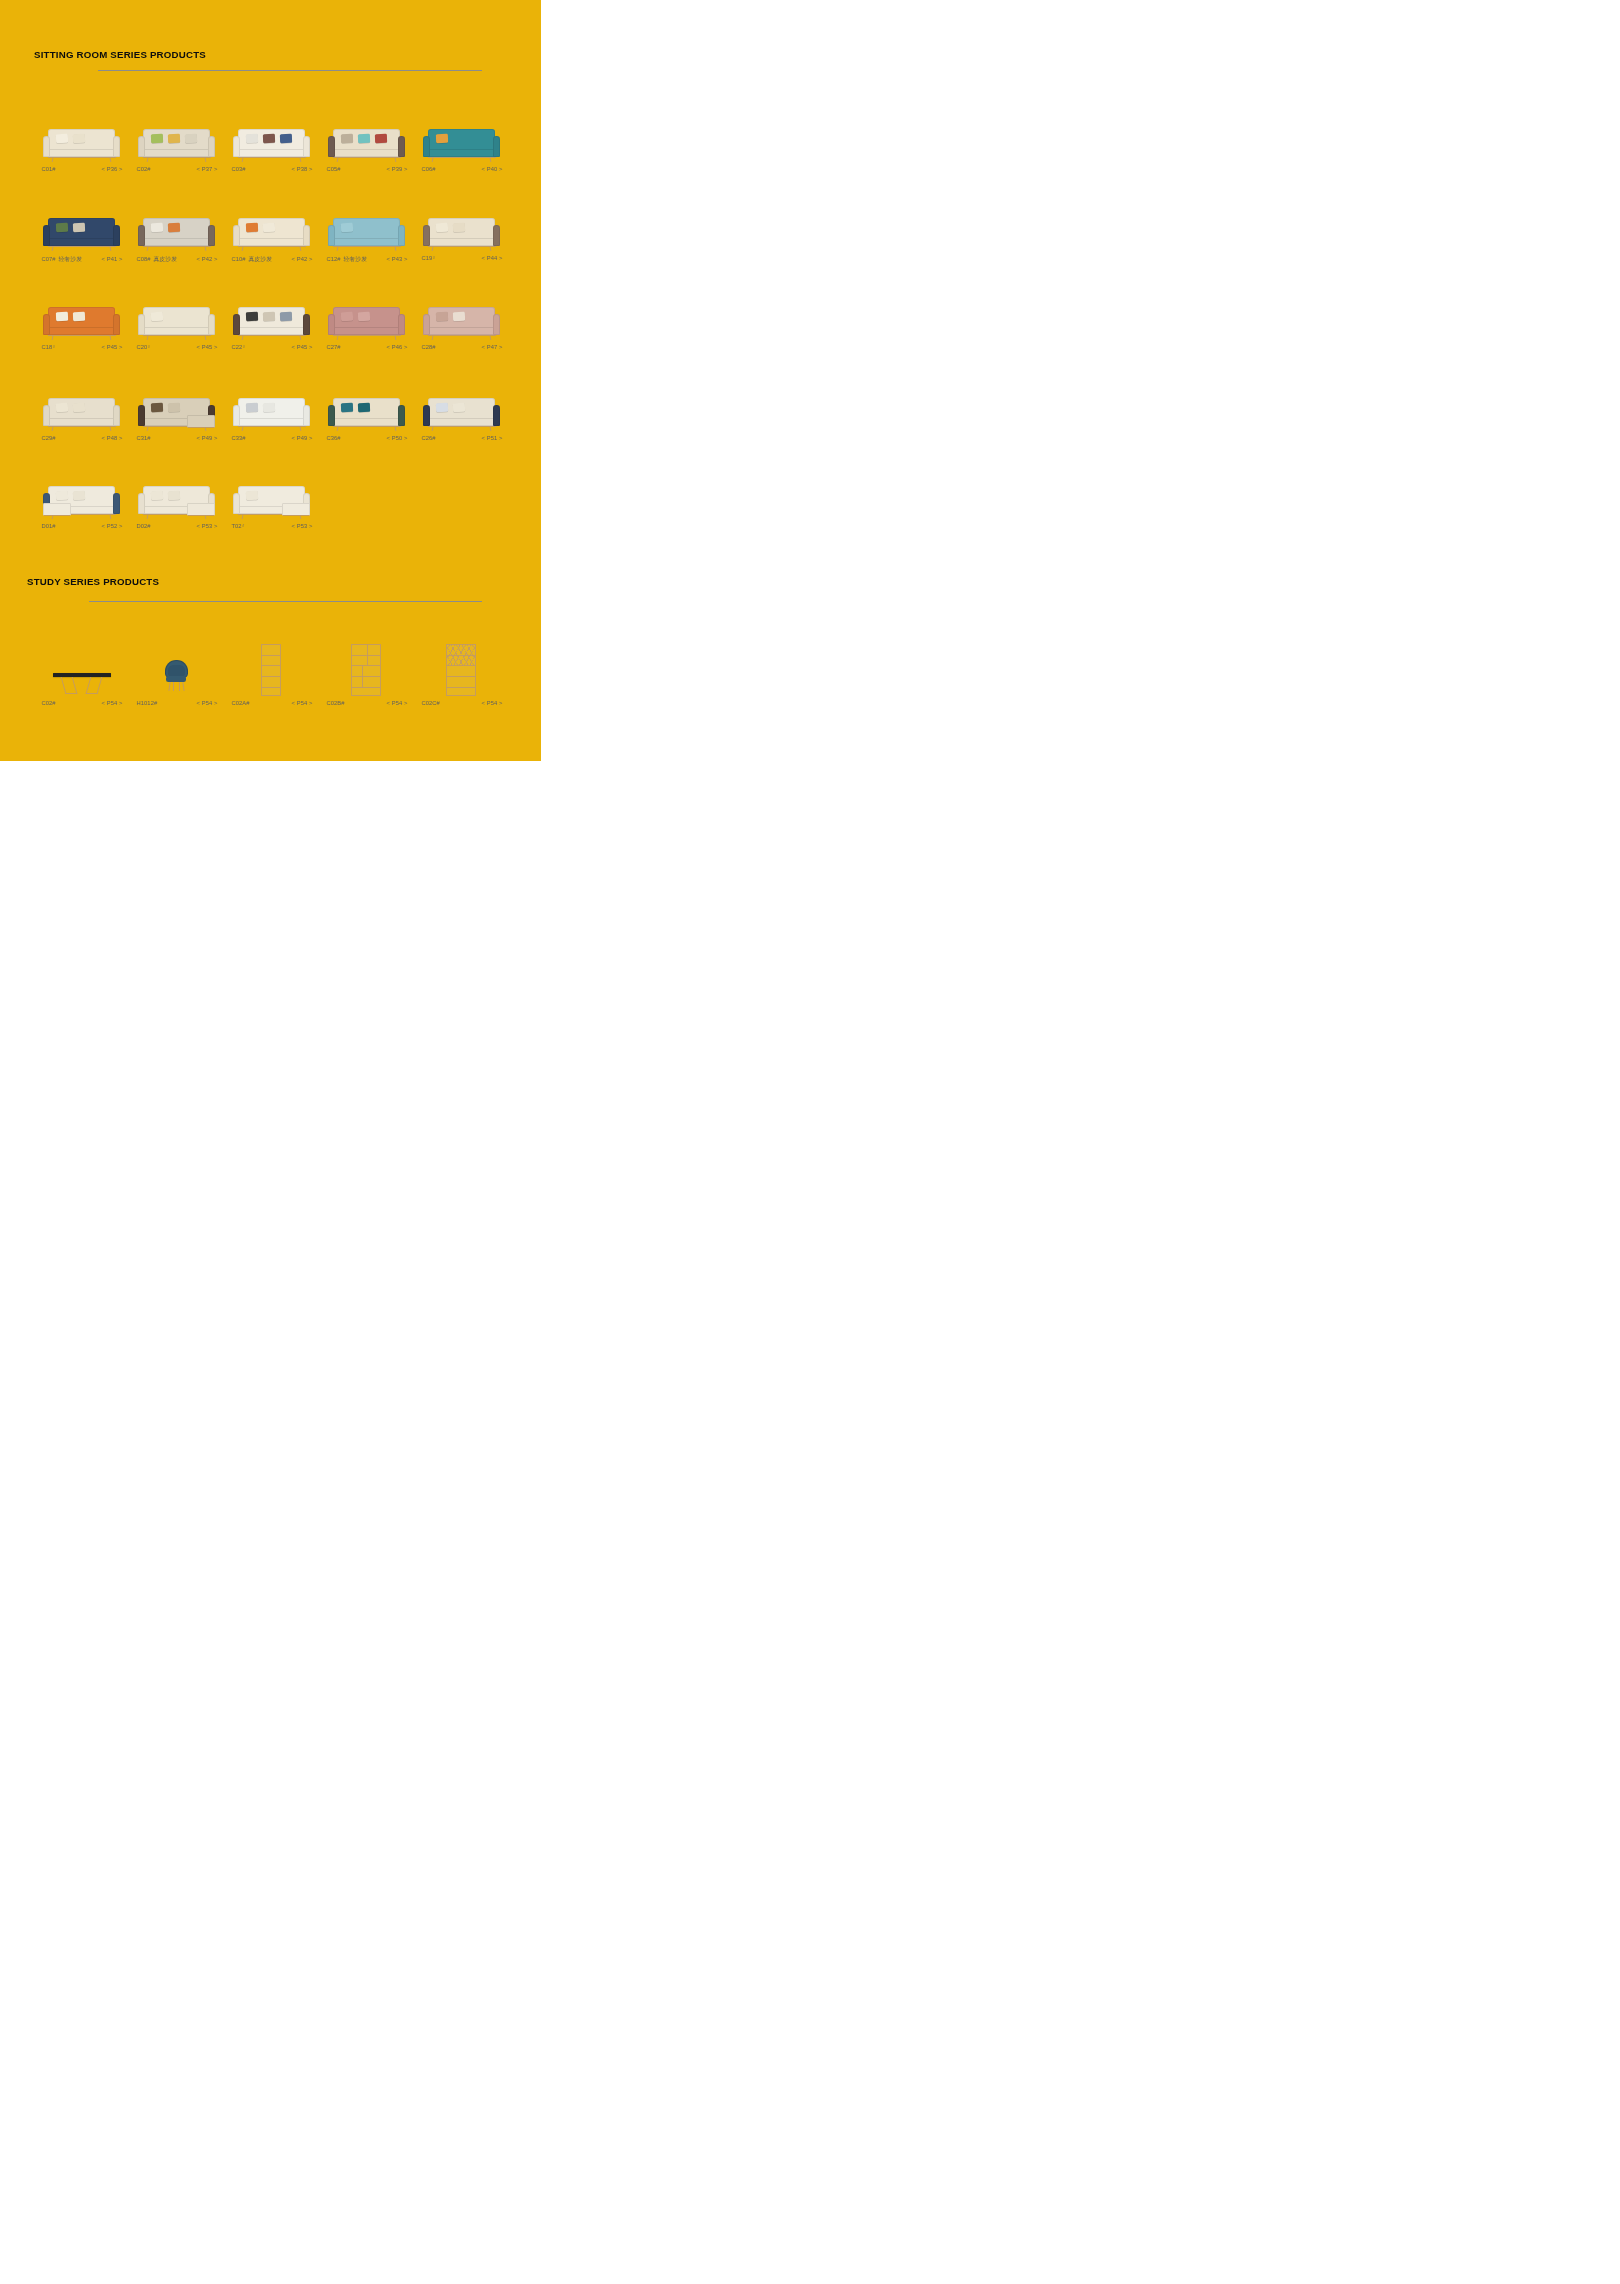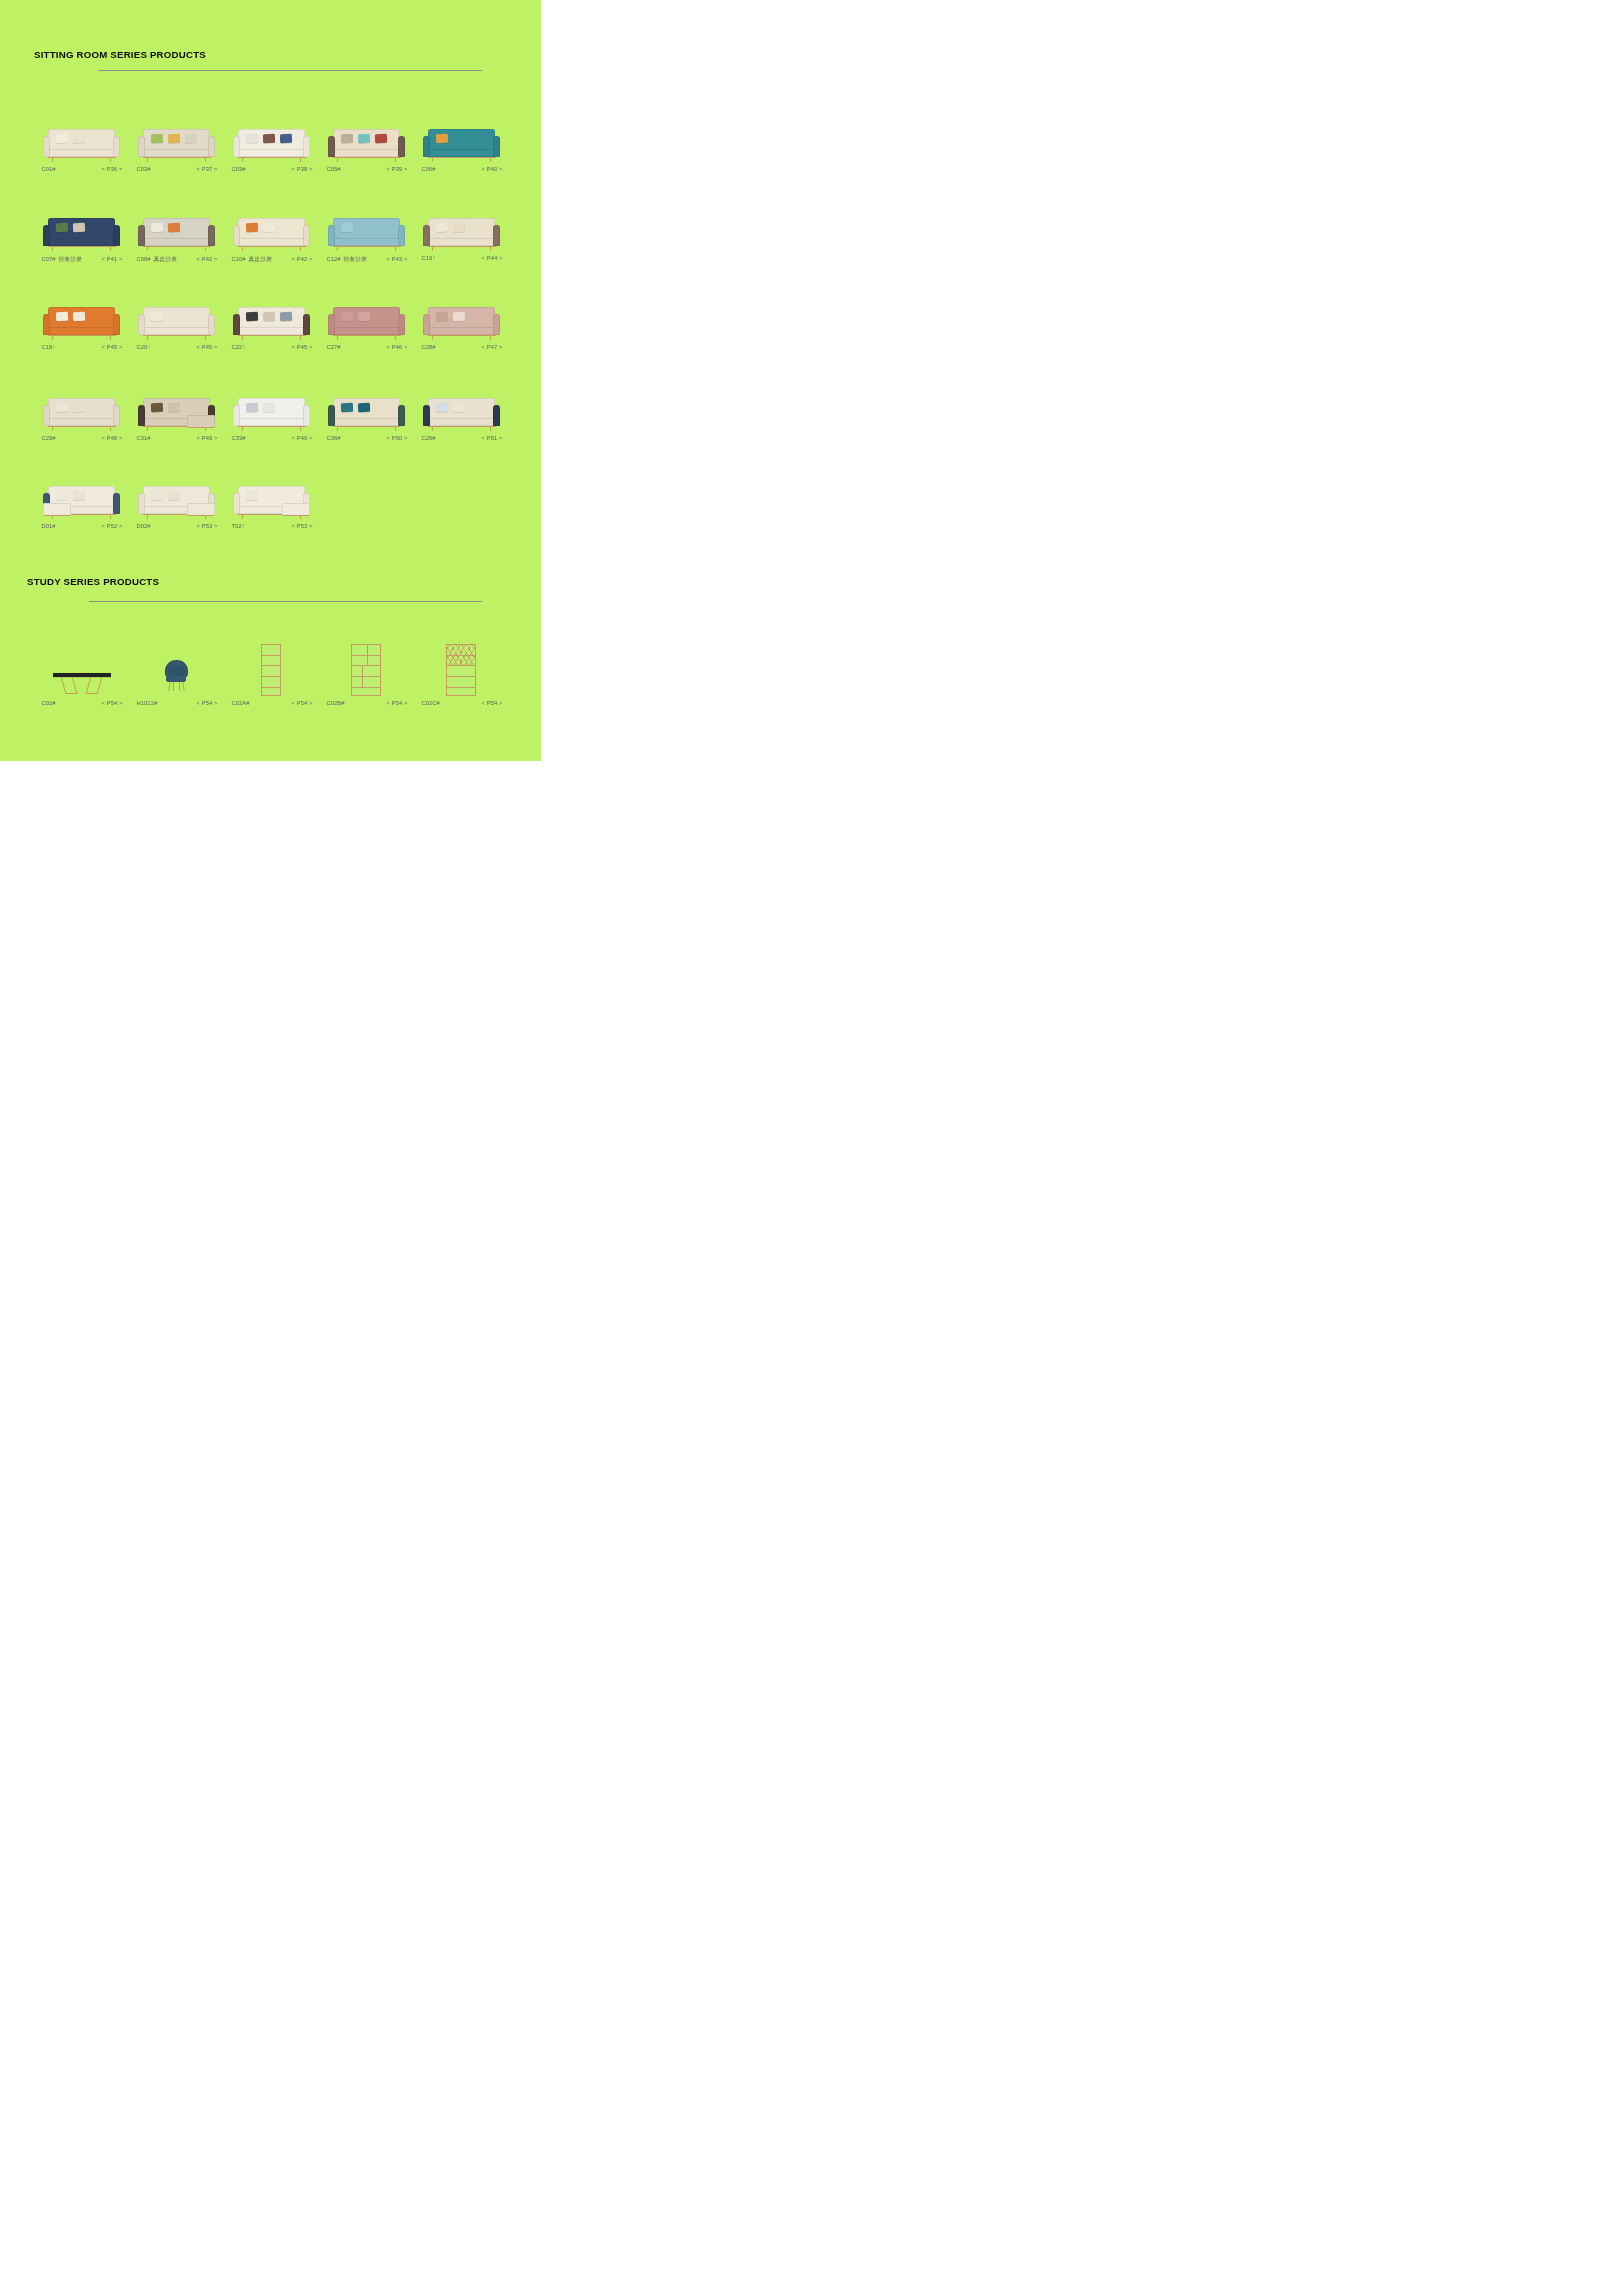--- a/index.html
+++ b/index.html
@@ -1,17 +1,17 @@
 <!DOCTYPE html>
 <html style="font-size:7.4px"><head>
 <meta charset="utf-8">
 <style>
   html,body{margin:0;padding:0;background:#ffffff;}
   body{font-family:"Liberation Sans",sans-serif;}
-  .page{position:relative;width:541px;height:761px;background:#bef264;overflow:hidden;}
+  .page{position:relative;width:541px;height:761px;background:#eab308;overflow:hidden;}
   .section-title{position:absolute;margin:0;font-size:9.7px;font-weight:800;color:#0d0d0d;letter-spacing:0.2px;}
   .rule{position:absolute;height:0.9px;background:#8c8c8c;}
   .row{position:absolute;left:34px;width:474px;display:flex;}
   .cell{flex:0 0 95px;width:95px;}
   .thumbwrap{height:50px;display:flex;align-items:flex-end;justify-content:center;}
   .study .thumbwrap{height:59px;}
   .plabel{display:flex;justify-content:space-between;align-items:baseline;margin-top:2.3px;padding:0 6.4px 0 7.4px;
           font-size:5.8px;color:#5f5f5f;letter-spacing:0.1px;white-space:nowrap;}
   .plabel .model{display:inline-flex;align-items:baseline;gap:0.5px;}
   .plabel sup{font-size:3.7px;line-height:1;vertical-align:super;position:relative;top:-1.8px;}

